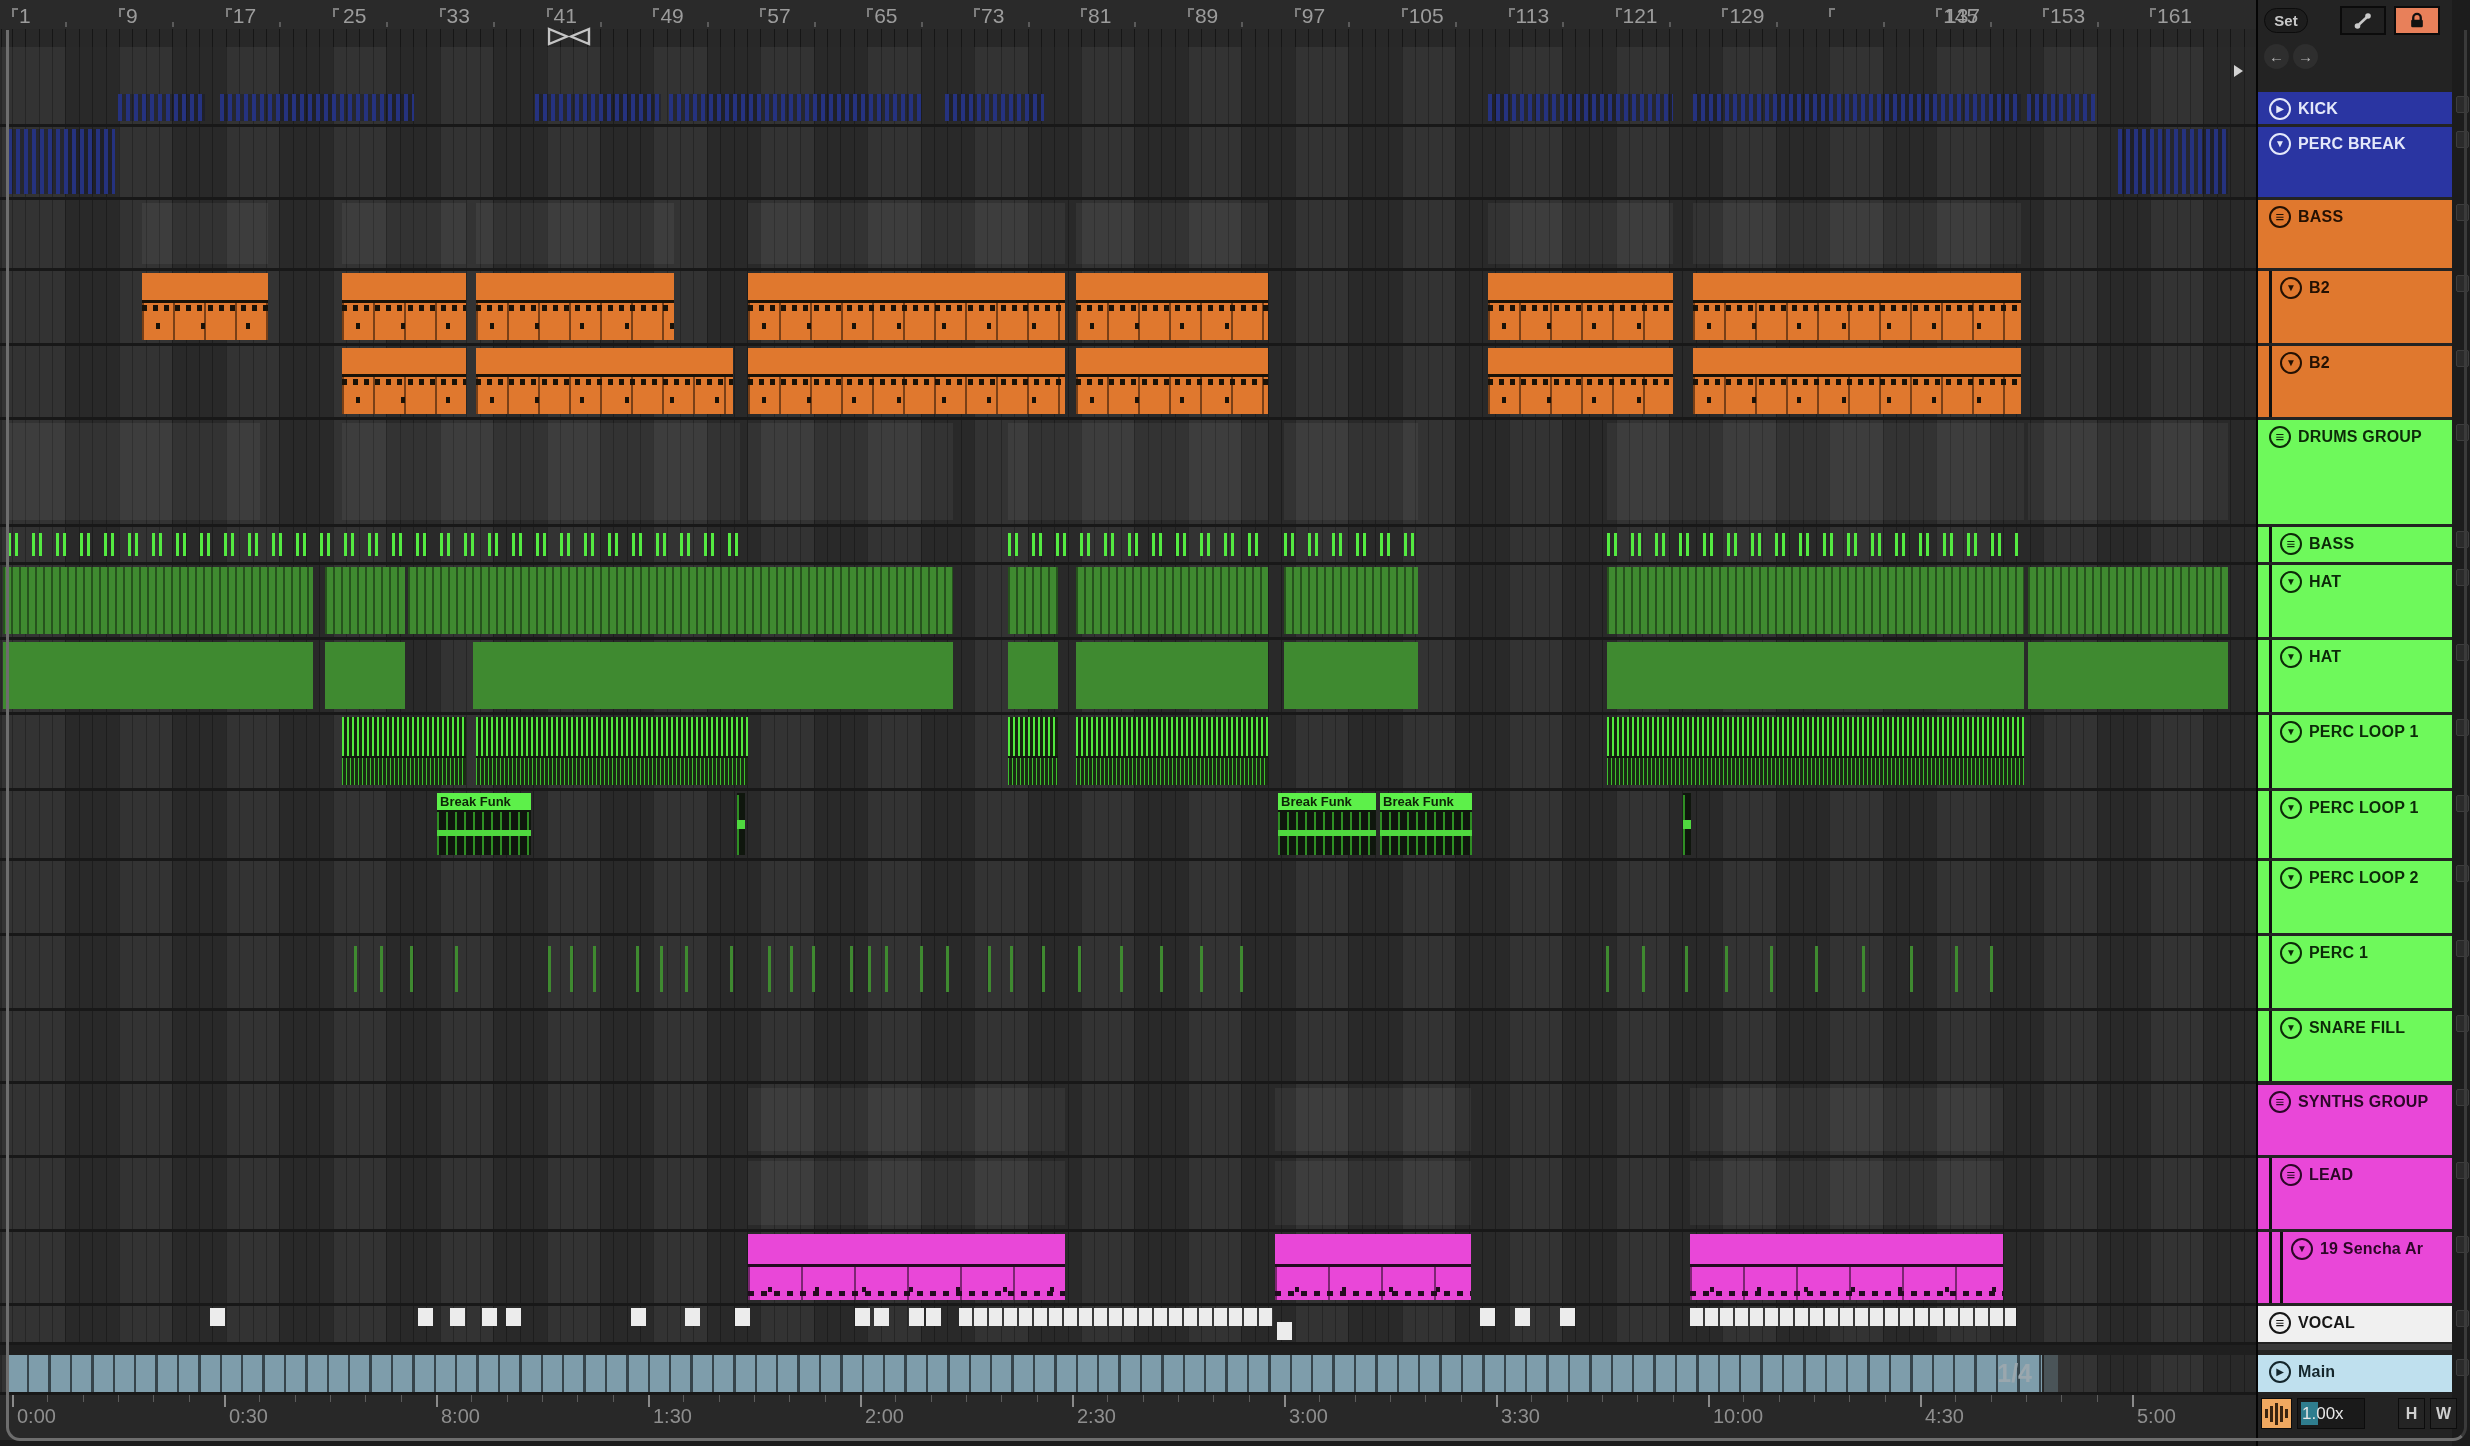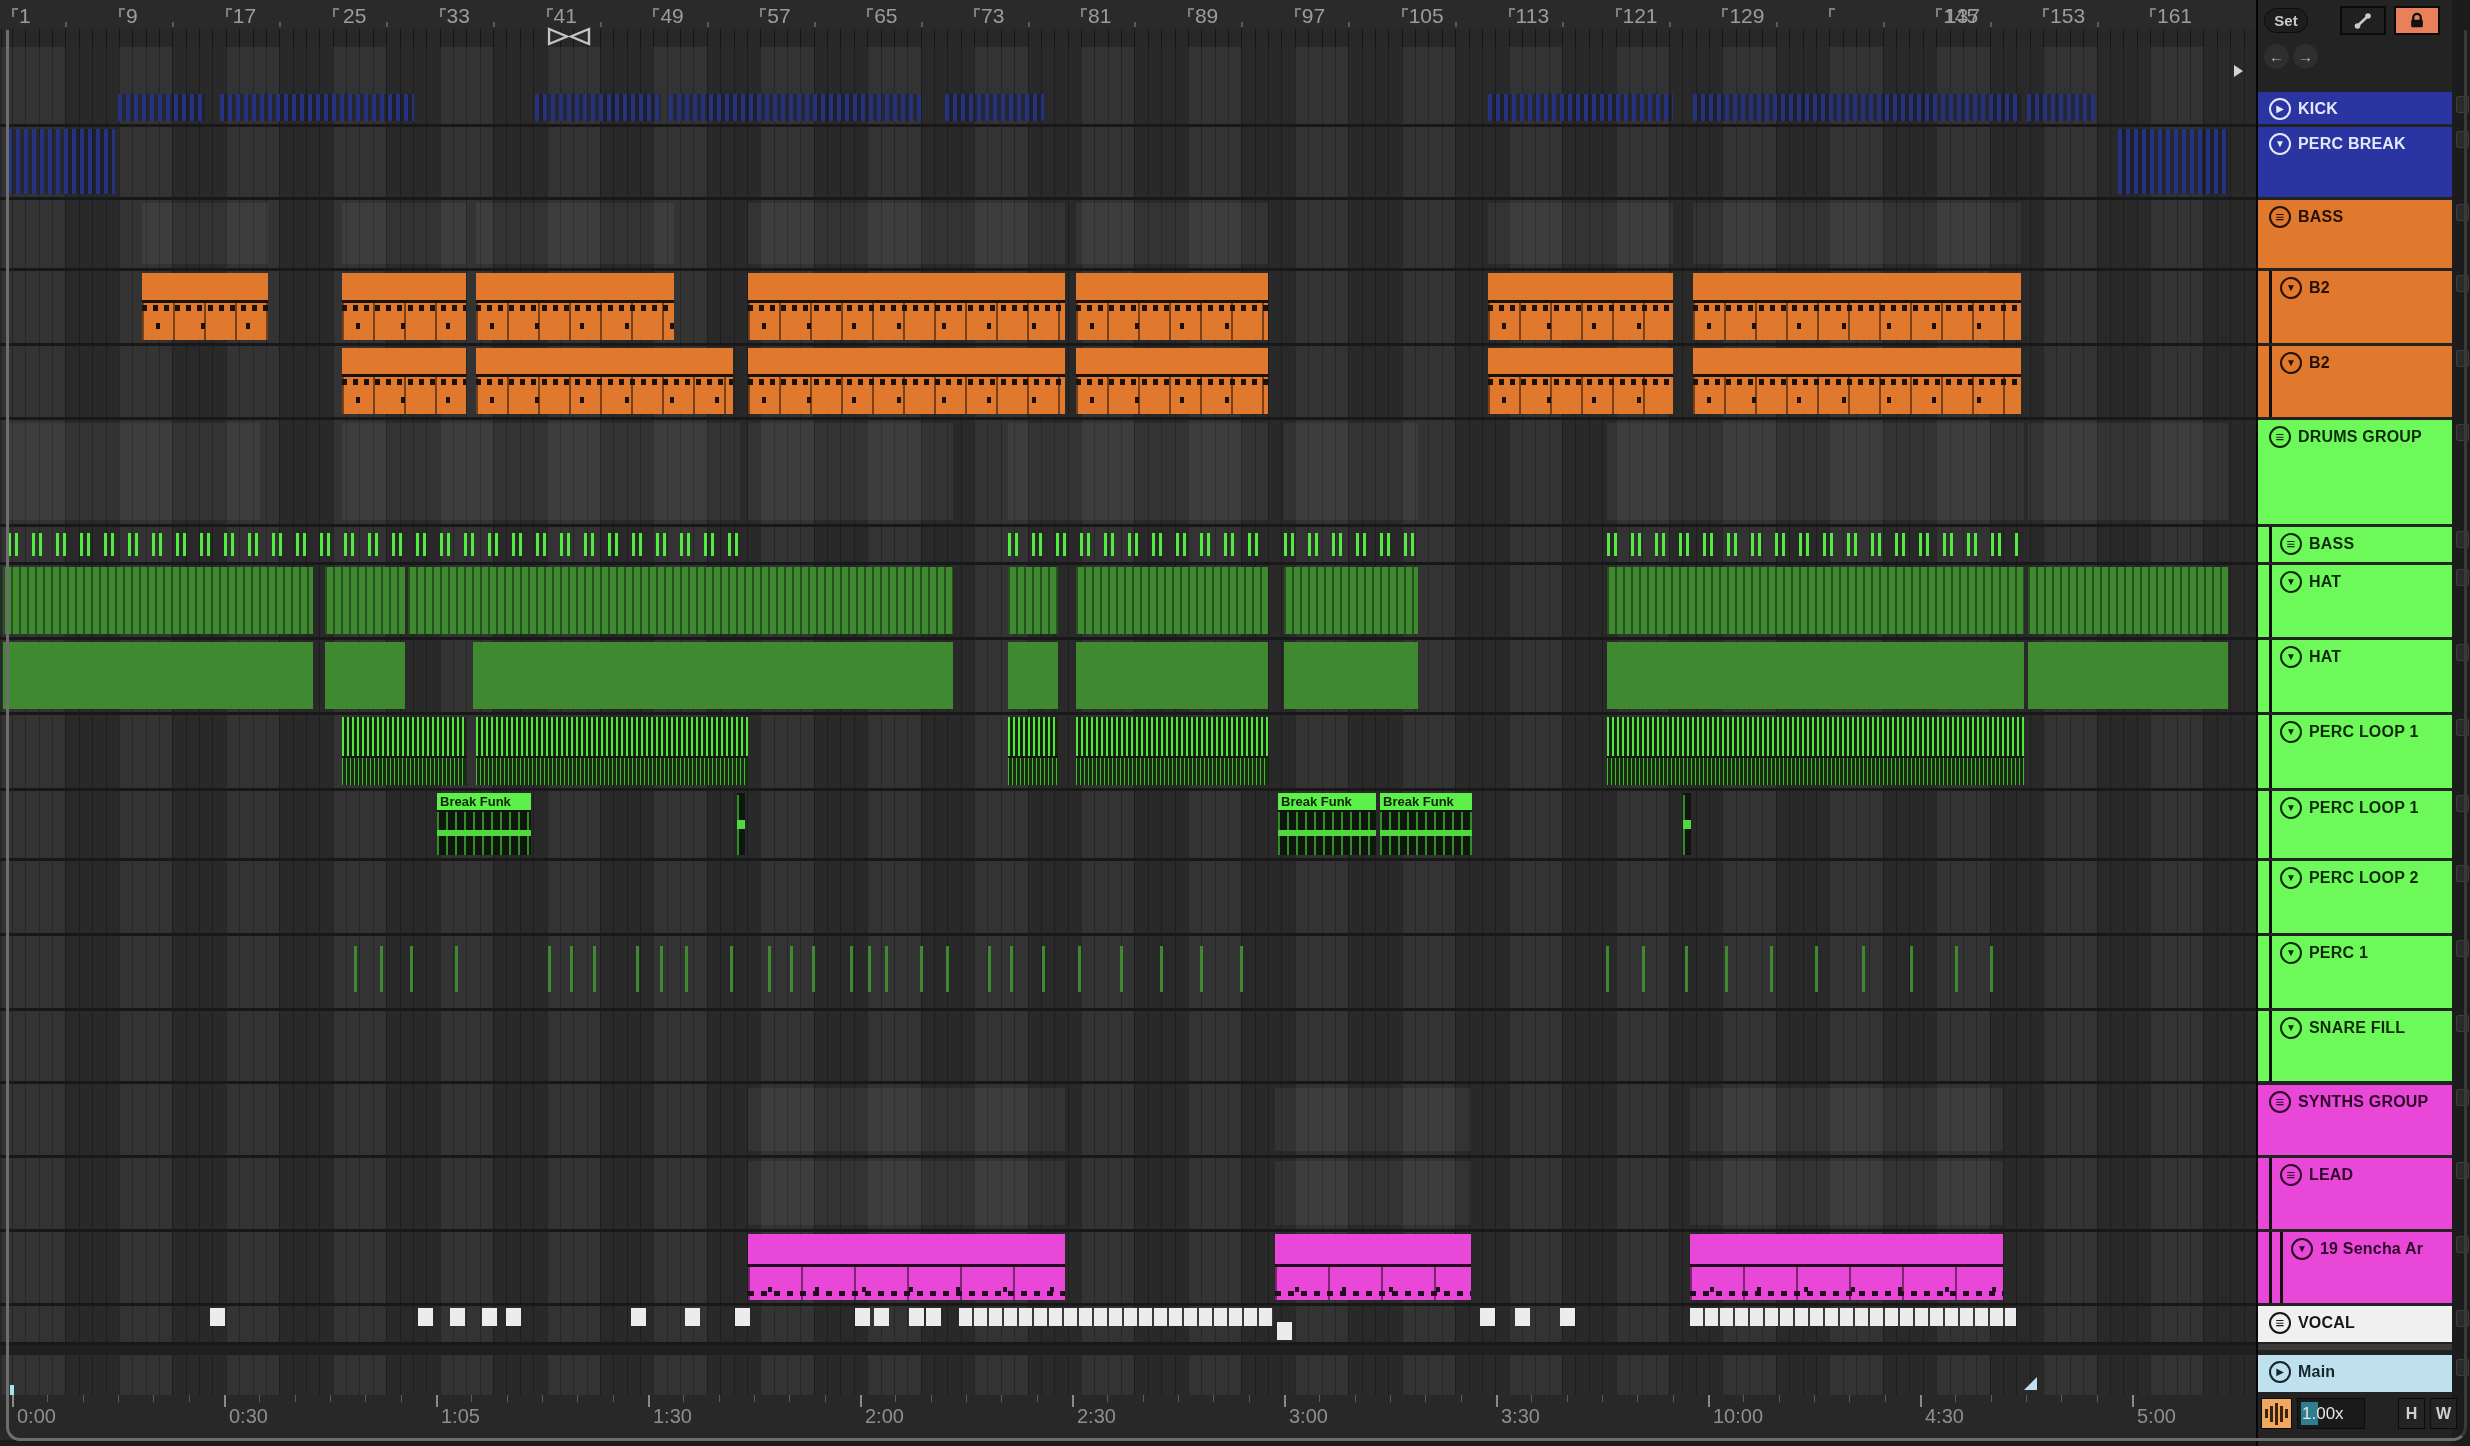--- a/index.html
+++ b/index.html
@@ -409,39 +409,45 @@
         <div class="clip white" style="left: 874px; width: 15px;"></div>
         <div class="clip white" style="left: 909px; width: 15px;"></div>
         <div class="clip white" style="left: 926px; width: 15px;"></div>
         <div class="clip wrun" style="left: 959px; width: 314px;"></div>
         <div class="clip white low" style="left: 1277px; width: 15px;"></div>
         <div class="clip white" style="left: 1480px; width: 15px;"></div>
         <div class="clip white" style="left: 1515px; width: 15px;"></div>
         <div class="clip white" style="left: 1560px; width: 15px;"></div>
         <div class="clip wrun" style="left: 1690px; width: 326px;"></div>
       </div>
+      <div class="lane-row" style="top: 1308px; height: 37px;">
+        <div class="clip band" style="left: 8px; width: 2034px;">
+          <span>1/4</span>
+        </div>
+        <div class="clip btail" style="left: 2044px; width: 14px;"></div>
+      </div>
     </div>
 
   <div id="time-ruler">
       <div class="t-major" style="left: 12px;"></div>
       <div class="t-label" style="left: 17px;">0:00</div>
       <div class="t-minor" style="left: 47.3333px;"></div>
       <div class="t-minor" style="left: 82.6667px;"></div>
       <div class="t-minor" style="left: 118px;"></div>
       <div class="t-minor" style="left: 153.333px;"></div>
       <div class="t-minor" style="left: 188.667px;"></div>
       <div class="t-major" style="left: 224px;"></div>
       <div class="t-label" style="left: 229px;">0:30</div>
       <div class="t-minor" style="left: 259.333px;"></div>
       <div class="t-minor" style="left: 294.667px;"></div>
       <div class="t-minor" style="left: 330px;"></div>
       <div class="t-minor" style="left: 365.333px;"></div>
       <div class="t-minor" style="left: 400.667px;"></div>
       <div class="t-major" style="left: 436px;"></div>
-      <div class="t-label" style="left: 441px;">1:05</div>
+      <div class="t-label" style="left: 441px;">8:00</div>
       <div class="t-minor" style="left: 471.333px;"></div>
       <div class="t-minor" style="left: 506.667px;"></div>
       <div class="t-minor" style="left: 542px;"></div>
       <div class="t-minor" style="left: 577.333px;"></div>
       <div class="t-minor" style="left: 612.667px;"></div>
       <div class="t-major" style="left: 648px;"></div>
       <div class="t-label" style="left: 653px;">1:30</div>
       <div class="t-minor" style="left: 683.333px;"></div>
       <div class="t-minor" style="left: 718.667px;"></div>
       <div class="t-minor" style="left: 754px;"></div>

